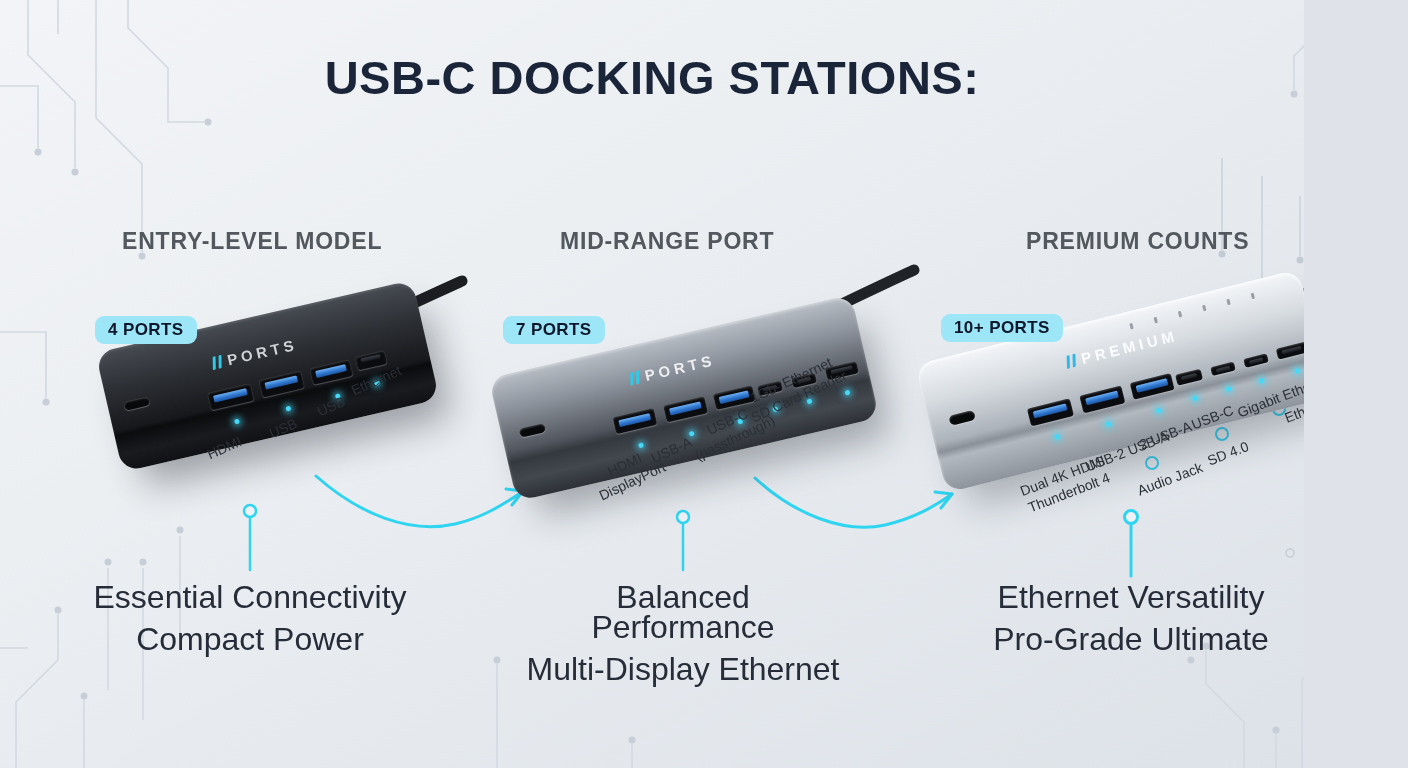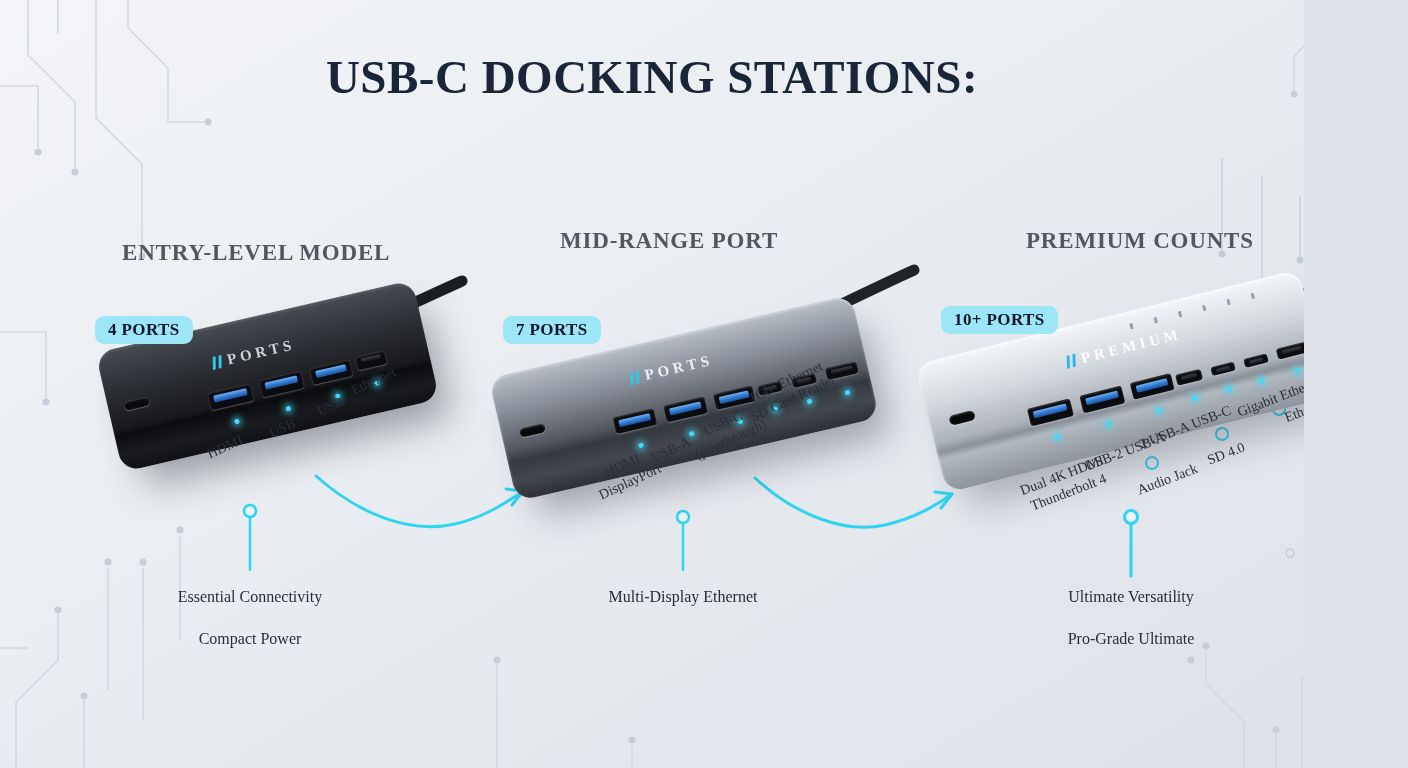--- a/index.html
+++ b/index.html
@@ -1,20 +1,20 @@
 <!DOCTYPE html>
 <html><head>
 <meta charset="utf-8">
 <style>
   html,body{margin:0;padding:0;background:#dfe3e9;}
   .stage{
     position:relative;width:1304px;height:768px;overflow:hidden;
     background:linear-gradient(150deg,#f2f4f7 0%,#ecef f2 35%,#e6eaef 60%,#dde2e8 100%);
     background:linear-gradient(150deg,#f2f4f7 0%,#eceff2 35%,#e6eaef 60%,#dde2e8 100%);
-    font-family:Liberation Serif, serif;
+    font-family:Liberation Sans, sans-serif;
   }
   .bg-svg{position:absolute;left:0;top:0;z-index:1;pointer-events:none;}
   .title{position:absolute;left:0;top:48px;width:100%;text-align:center;z-index:3;
     color:#1b2539;font-weight:800;font-size:47px;line-height:59px;letter-spacing:.5px;}
   .heading{position:absolute;z-index:3;color:#53575e;font-weight:700;font-size:23px;letter-spacing:.8px;}
   .badge{position:absolute;z-index:4;background:#9ce6f8;color:#0f172a;font-weight:700;font-size:17px;
     padding:4px 13px;border-radius:9px;letter-spacing:.4px;}
   .hub{position:absolute;z-index:2;}
   .hub-body{position:absolute;border-radius:18px;}
   .hub-entry .hub-body{
@@ -42,21 +42,21 @@
   .port.small .pin{top:3px;height:4px;background:linear-gradient(to bottom,#3a3f46,#17191d);}
   .usbc{position:absolute;background:#08090b;border-radius:6px;box-shadow:inset 0 1px 2px rgba(255,255,255,.25),0 1px 1px rgba(255,255,255,.3);}
   .glow{position:absolute;width:5px;height:5px;border-radius:50%;background:#45d9f7;
     box-shadow:0 0 7px 2px rgba(69,217,247,.85);}
   .tick{position:absolute;width:3px;height:6px;background:#70767e;opacity:.65;border-radius:1px;}
   .plabel{position:absolute;z-index:5;color:#2b2f36;font-size:14px;font-weight:500;line-height:18px;
     transform:rotate(-24deg);transform-origin:left center;white-space:nowrap;}
   .plabel.r25{transform:rotate(-25deg);}
   .plabel.r21{transform:rotate(-21deg);}
   .plabel .l2{display:block;}
-  .features{position:absolute;z-index:3;width:320px;text-align:center;color:#262d39;font-size:16px;font-weight:500;}
+  .features{position:absolute;z-index:3;width:320px;text-align:center;color:#262d39;font-size:32px;font-weight:500;}
   .feat-line{margin-bottom:12px;line-height:30px;}
 </style>
 </head>
 <body>
 
 <div class="stage">
 
   <svg class="bg-svg" width="1408" height="768" viewBox="0 0 1408 768">
     <g stroke="#d3d9e1" stroke-width="1.6" fill="none">
       <path d="M28,0 V55 L75,102 V168"></path>
@@ -144,21 +144,21 @@
       <circle cx="1152" cy="463" r="6"></circle>
         <circle cx="1222" cy="434" r="6"></circle>
         <circle cx="1279" cy="409" r="6"></circle>
     </g>
   </svg>
 
   <header class="title">
     <div>USB-C DOCKING STATIONS:</div>
   </header>
 
-  <div class="heading" style="left:122px;top:228px;margin-top:12px;">ENTRY-LEVEL MODEL</div>
+  <div class="heading" style="left:122px;top:228px;">ENTRY-LEVEL MODEL</div>
   <div class="badge" style="left:95px;top:316px;">4 PORTS</div>
 
   <div class="hub hub-entry" style="left:95px;top:285px;width:360px;height:215px;">
     <div class="hub-body">
       <div class="logo">
         <span class="bars">
             <i></i>
             <i></i>
           </span>
         <span>PORTS</span>
@@ -243,25 +243,26 @@
   <span class="plabel r25" style="left:692px;top:430px;text-align:center;">
     <span>USB-C</span>
     <span class="l2">(passthrough)</span>
   </span>
   <span class="plabel r25" style="left:748px;top:392px;text-align:center;">
     <span>1Gb- Ethernet</span>
     <span class="l2">SD Card Reader</span>
   </span>
 
   <div class="features" style="left:523px;top:582px;">
+    <div class="feat-line">Balanced Performance</div>
     <div class="feat-line">Multi-Display Ethernet</div>
   </div>
 
   <div class="heading" style="left:1026px;top:228px;">PREMIUM COUNTS</div>
-  <div class="badge" style="left:941px;top:306px;">10+ PORTS</div>
+  <div class="badge" style="left:941px;top:314px;">10+ PORTS</div>
 
   <div class="hub hub-premium" style="left:915px;top:275px;width:430px;height:250px;">
     <div class="hub-body">
       <div class="logo">
         <span class="bars">
             <i></i>
             <i></i>
           </span>
         <span>PREMIUM</span>
       </div>
@@ -324,17 +325,17 @@
   </span>
   <span class="plabel r21" style="left:1238px;top:404px;">
     <span>Gigabit Ethernet</span>
   </span>
   <span class="plabel r21" style="left:1282px;top:392px;text-align:center;">
     <span>Power</span>
     <span class="l2">Ethernet Delivery</span>
   </span>
 
   <div class="features" style="left:971px;top:582px;">
-    <div class="feat-line">Ultimate Versatility</div>
+    <div class="feat-line">Ethernet Versatility</div>
     <div class="feat-line">Pro-Grade Ultimate</div>
   </div>
 
 </div>
 
 </body></html>

